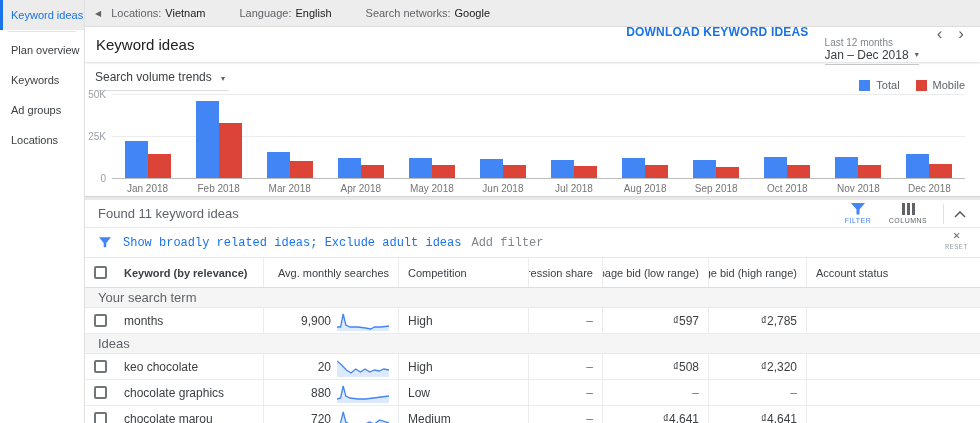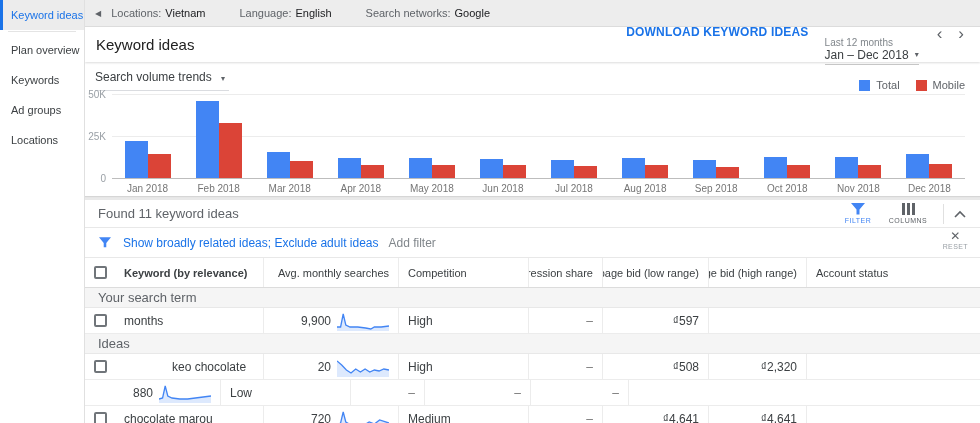--- a/index.html
+++ b/index.html
@@ -53,21 +53,21 @@
   .table-card { position:absolute; left:85px; right:0; top:200px; height:223px; background:#fff; box-shadow:0 1px 1px rgba(0,0,0,.08); }
   .results-bar { height:28px; border-bottom:1px solid #e8e8e8; display:flex; align-items:center; }
   .found-text { margin-left:13px; font-size:13px; color:#5f6368; }
   .bar-tools { margin-left:auto; display:flex; align-items:center; }
   .tool-btn { display:flex; flex-direction:column; align-items:center; width:50px; cursor:pointer; }
   .tool-btn .t-label { font-size:7px; letter-spacing:.5px; margin-top:2px; }
   .tool-filter .t-label { color:#4285f4; }
   .tool-columns .t-label { color:#5f6368; }
   .v-divider { width:1px; height:20px; background:#e0e0e0; margin:0 10px; }
   .collapse-btn { margin-right:14px; cursor:pointer; display:flex; align-items:center; }
-  .filter-row { height:30px; border-bottom:1px solid #e8e8e8; display:flex; align-items:center; position:relative; }
+  .filter-row { height:30px; border-bottom:1px solid #e8e8e8; display:flex; align-items:center; position:relative;font-family:Liberation Mono, monospace; }
   .filter-row .funnel-sm { margin-left:14px; }
   .chips-text { margin-left:12px; font-size:12px; color:#1a73e8; cursor:pointer; white-space:nowrap; }
   .add-filter { margin-left:10px; font-size:12px; color:#80868b; cursor:pointer; }
   .reset-btn { position:absolute; right:12px; top:1px; display:flex; flex-direction:column; align-items:center; color:#5f6368; cursor:pointer; }
   .reset-btn .x-glyph { font-size:12px; line-height:14px; }
   .reset-btn .t-label { font-size:7px; letter-spacing:.4px; color:#9aa0a6; }
   .thead { height:30px; border-bottom:1px solid #dcdcdc; display:flex; align-items:center; font-size:11px; color:#3c4043; }
   .cell { padding:0 9px; height:100%; display:flex; align-items:center; border-left:1px solid #ececec; overflow:hidden; white-space:nowrap; }
   .cell:first-child { border-left:none; }
   .cell.al-right { justify-content:flex-end; }
@@ -269,42 +269,47 @@
         <div class="cell" style="width: 135px;">
           <span class="num">9,900</span>
           <svg width="52" height="20" class="spark">
             <path d="M0.0,16 L3.6,16 L6.2,3 L8.8,14 L13.0,16 L20.8,16 L28.6,17 L33.8,18 L37.4,16 L44.2,16 L52.0,15 L52.0,20 L0.0,20 Z" fill="rgba(66,133,244,0.18)"></path>
             <polyline points="0.0,16 3.6,16 6.2,3 8.8,14 13.0,16 20.8,16 28.6,17 33.8,18 37.4,16 44.2,16 52.0,15" fill="none" stroke="#4285f4" stroke-width="1.3"></polyline>
           </svg>
         </div>
         <div class="cell" style="width: 130px;">High</div>
         <div class="cell al-right dim" style="width: 74px;">–</div>
         <div class="cell al-right" style="width: 106px;">₫597</div>
+        <div class="cell al-right" style="width: 98px;">₫2,785</div>
         <div class="cell" style="flex: 1 1 0%;"></div>
       </div>
       <div class="group-band">Ideas</div>
       <div class="trow">
-        <div class="cell" style="width: 178px; gap: 48px;">
+        <div class="cell" style="width: 178px;">
           <span class="checkbox"></span>
           <span class="kw-label">keo chocolate</span>
         </div>
         <div class="cell" style="width: 135px;">
           <span class="num">20</span>
           <svg width="52" height="20" class="spark">
             <path d="M0.0,4 L4.7,8 L9.4,13 L14.0,16 L18.7,12 L23.4,15 L28.1,12 L32.8,15 L37.4,13 L42.1,14 L46.8,12 L52.0,13 L52.0,20 L0.0,20 Z" fill="rgba(66,133,244,0.18)"></path>
             <polyline points="0.0,4 4.7,8 9.4,13 14.0,16 18.7,12 23.4,15 28.1,12 32.8,15 37.4,13 42.1,14 46.8,12 52.0,13" fill="none" stroke="#4285f4" stroke-width="1.3"></polyline>
           </svg>
         </div>
         <div class="cell" style="width: 130px;">High</div>
         <div class="cell al-right dim" style="width: 74px;">–</div>
         <div class="cell al-right" style="width: 106px;">₫508</div>
         <div class="cell al-right" style="width: 98px;">₫2,320</div>
         <div class="cell" style="flex: 1 1 0%;"></div>
       </div>
       <div class="trow">
+        <div class="cell" style="width: 178px;">
+          <span class="checkbox"></span>
+          <span class="kw-label">chocolate graphics</span>
+        </div>
         <div class="cell" style="width: 135px;">
           <span class="num">880</span>
           <svg width="52" height="20" class="spark">
             <path d="M0.0,16 L3.6,15 L6.2,3 L8.8,13 L13.0,15 L20.8,16 L28.6,16 L36.4,15 L44.2,14 L52.0,13 L52.0,20 L0.0,20 Z" fill="rgba(66,133,244,0.18)"></path>
             <polyline points="0.0,16 3.6,15 6.2,3 8.8,13 13.0,15 20.8,16 28.6,16 36.4,15 44.2,14 52.0,13" fill="none" stroke="#4285f4" stroke-width="1.3"></polyline>
           </svg>
         </div>
         <div class="cell" style="width: 130px;">Low</div>
         <div class="cell al-right dim" style="width: 74px;">–</div>
         <div class="cell al-right dim" style="width: 106px;">–</div>

